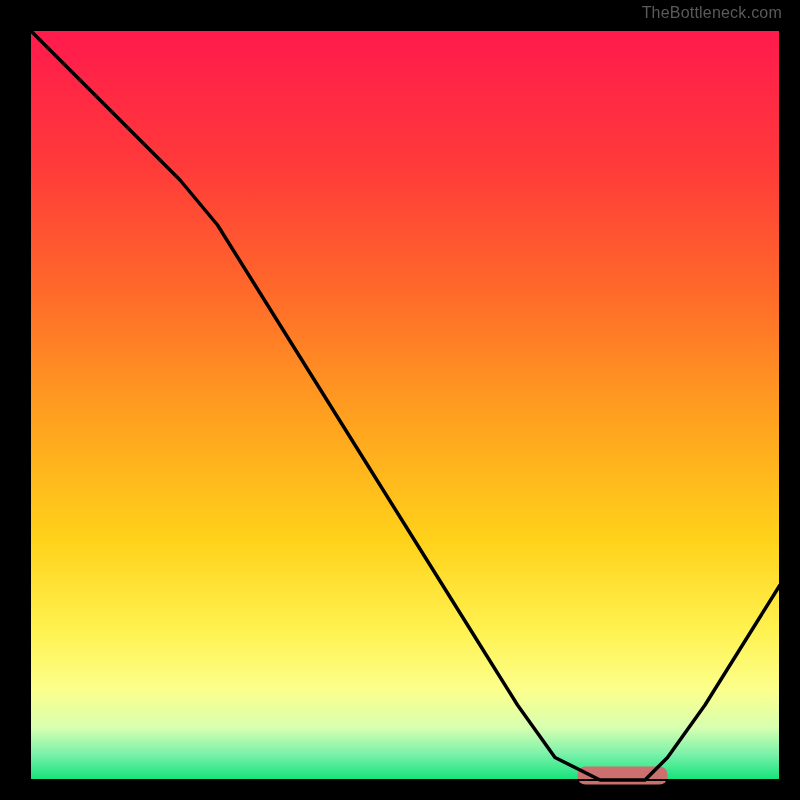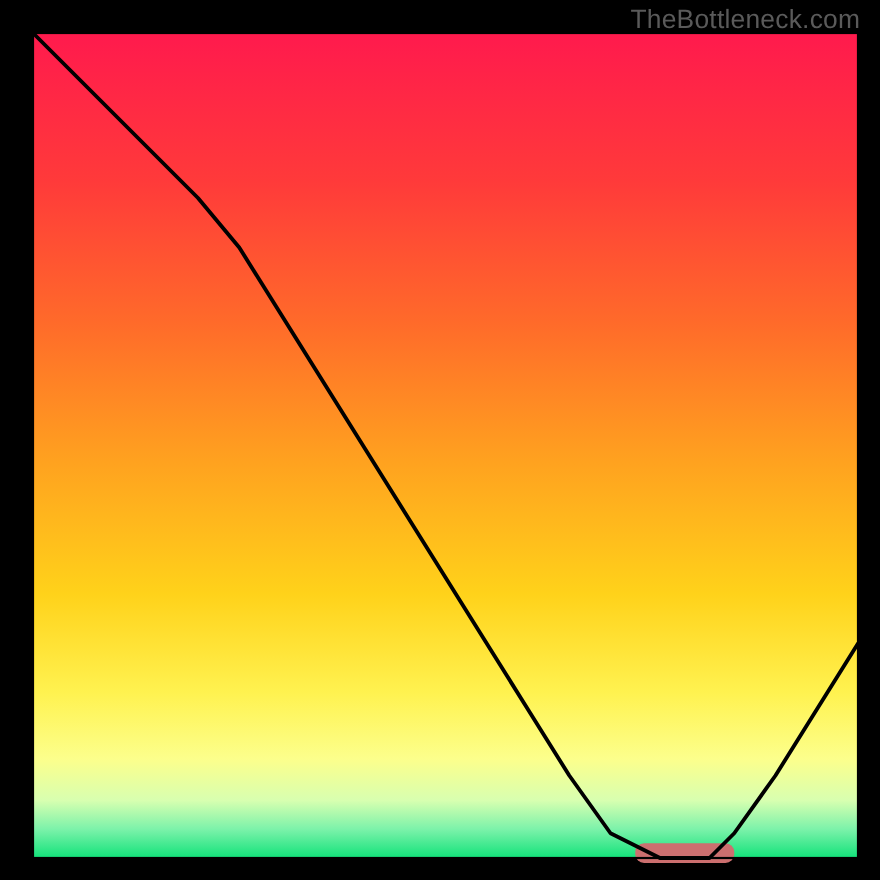--- a/index.html
+++ b/index.html
@@ -15,21 +15,21 @@
     position: relative;
     width: 800px;
     height: 800px;
     background: #000;
   }
   .watermark {
     position: absolute;
     top: 4px;
     right: 18px;
     color: #5a5a5a;
-    font-size: 24px;
+    font-size: 16px;
     font-weight: 400;
     letter-spacing: 0.2px;
     z-index: 10;
   }
   svg {
     display: block;
   }
 </style>
 </head>
 <body>

